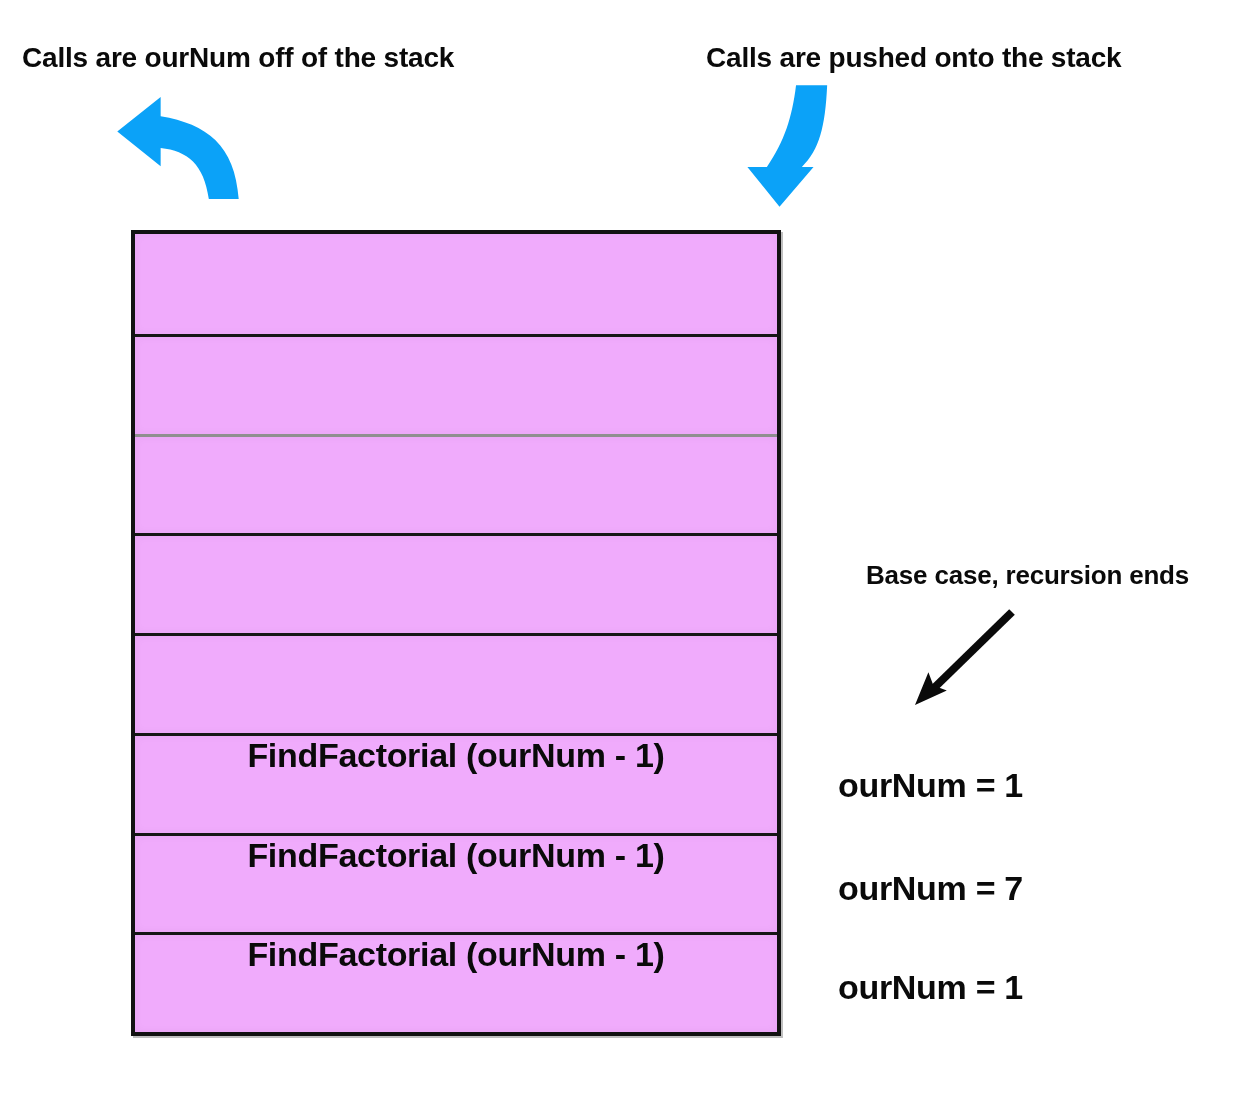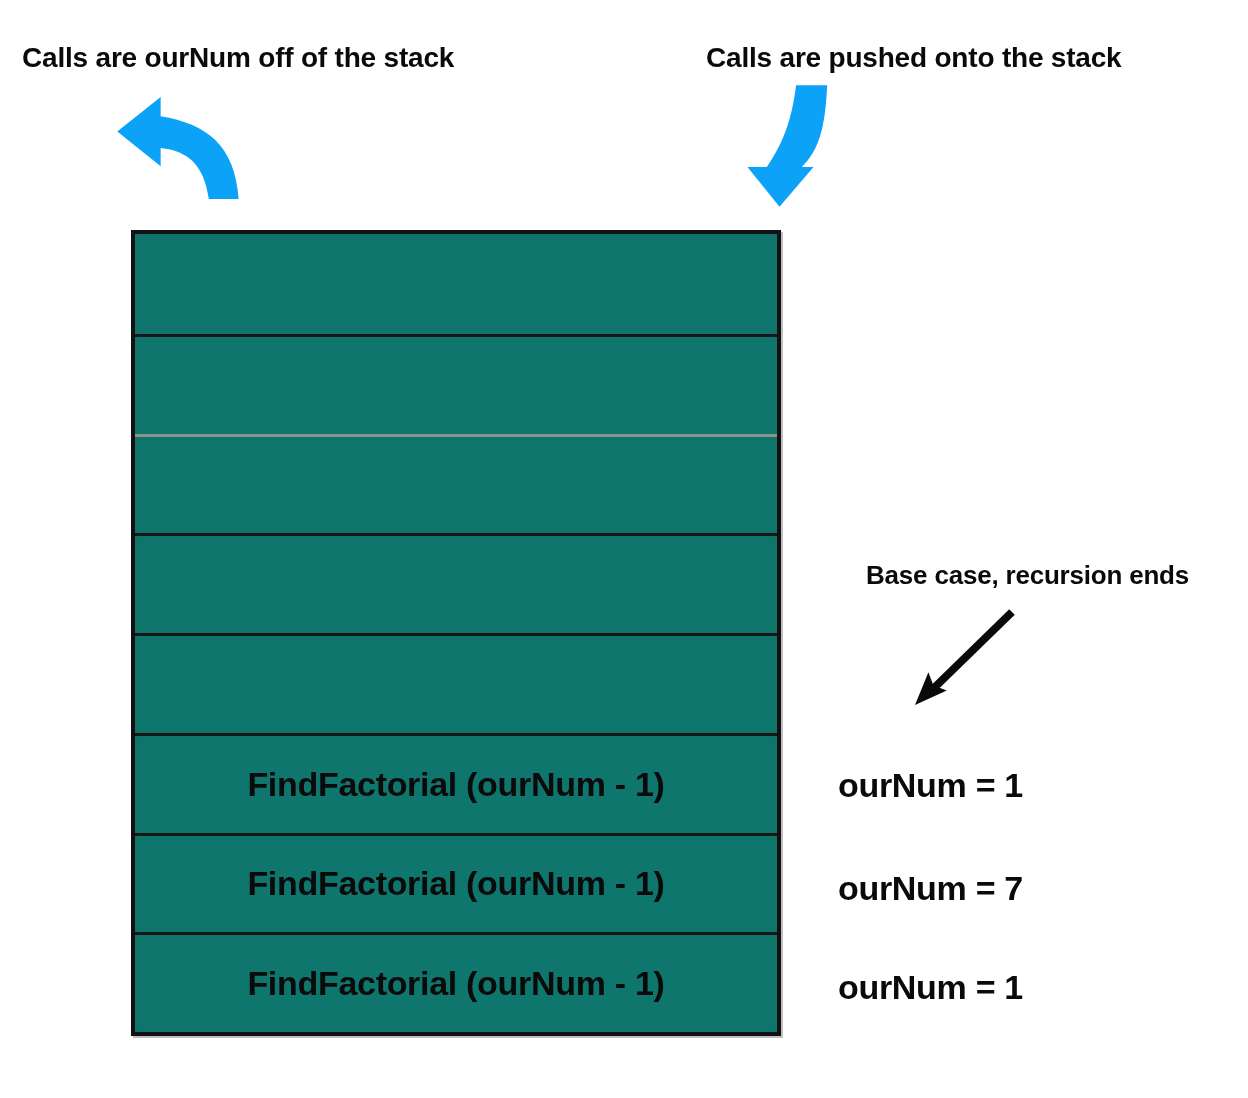--- a/index.html
+++ b/index.html
@@ -38,26 +38,25 @@
     width: 650px;
     height: 806px;
     border: 4px solid #121212;
     background: #ffffff;
     display: grid;
     grid-template-rows: repeat(8, 1fr);
     box-shadow: 2px 2px 0 rgba(0,0,0,0.25);
   }
   .stack-row {
     display: flex;
-    align-items: center;
     justify-content: center;
     font-size: 34px;
     font-weight: bold;
     letter-spacing: -0.3px;
-    background: #0f766e;
+    background: #f0abfc;
     box-shadow: inset 0 0 10px rgba(0,0,0,0.04);
   }
   .stack-row + .stack-row { border-top: 3px solid #161616; }
   .stack-row.gray-top { border-top-color: #8f8f8f; }
 
   .side-label {
     position: absolute;
     font-size: 34px;
     font-weight: bold;
     letter-spacing: -0.3px;

